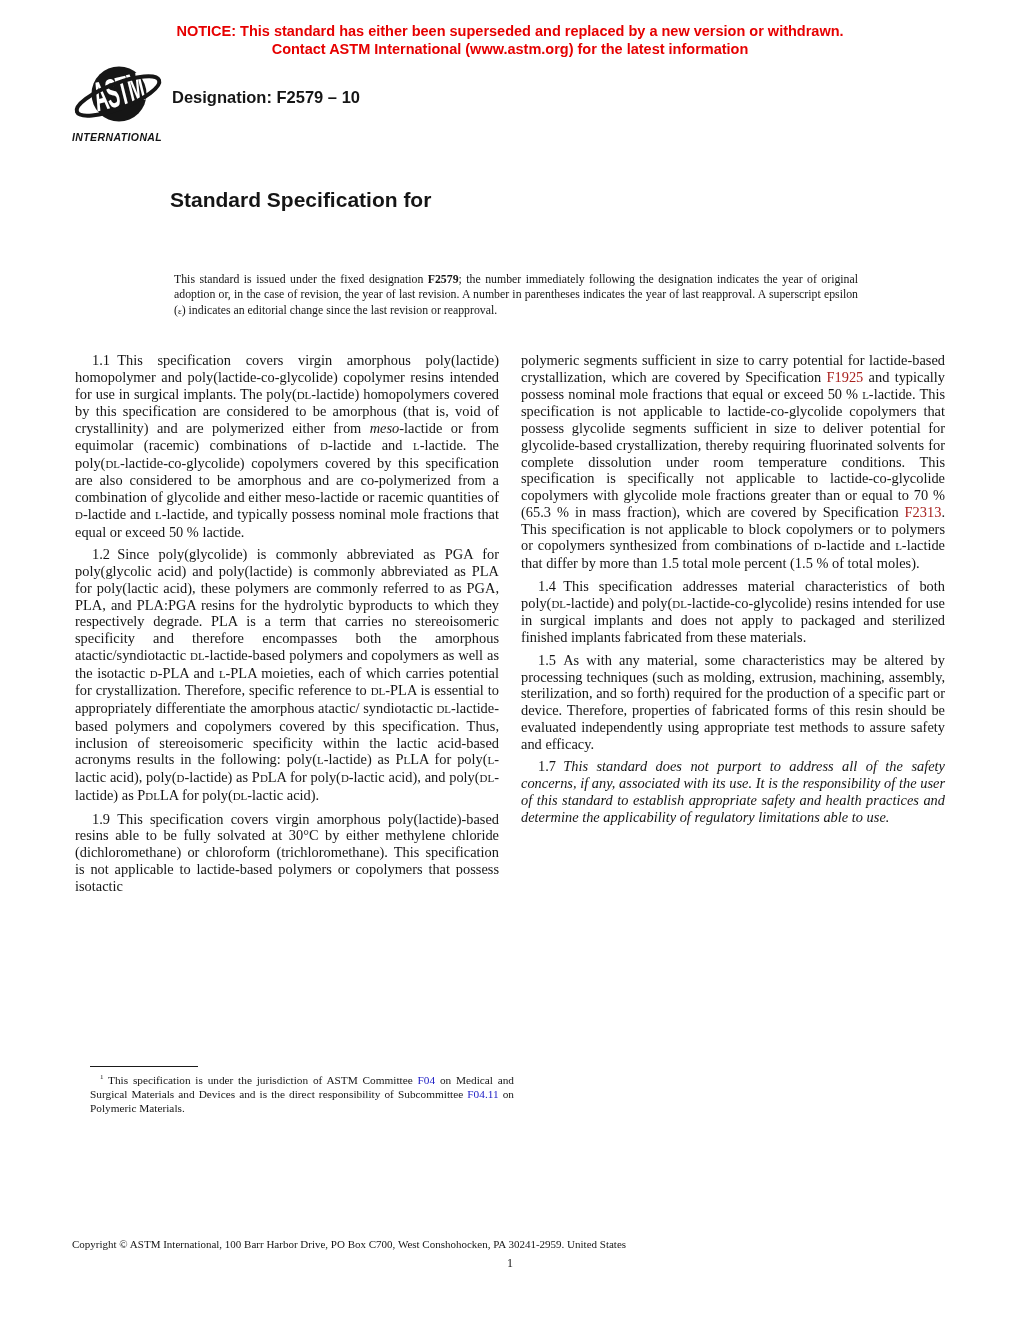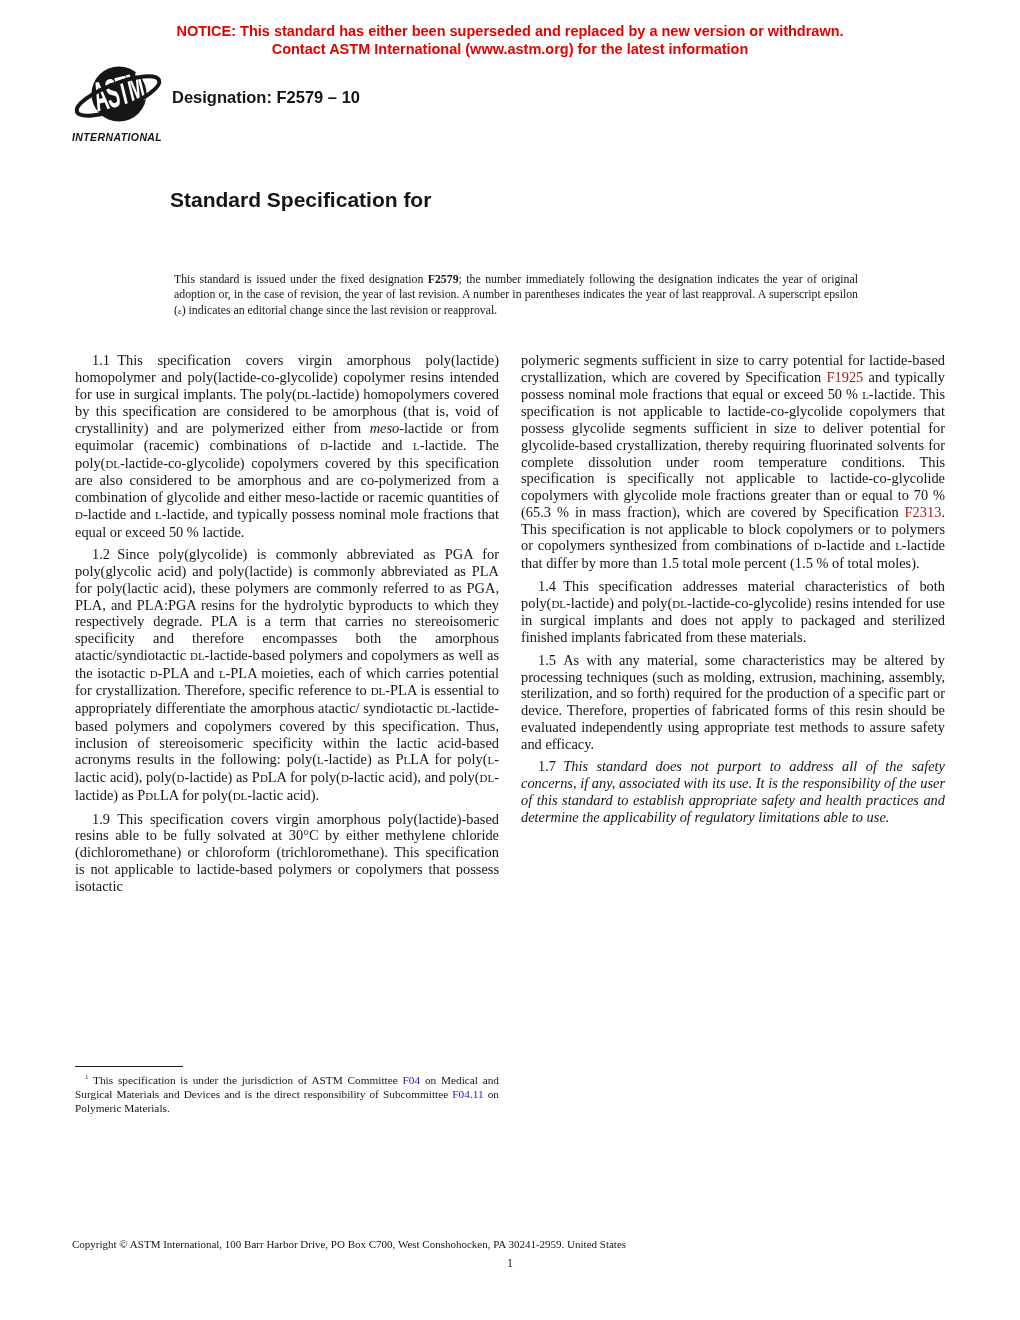--- a/index.html
+++ b/index.html
@@ -30,21 +30,21 @@
   .col-left{left:75px;}
   .col-right{left:521px;}
   .scope-heading{font-weight:bold;margin:0 0 10px 0;font-size:14.4px;}
   .col p{margin:0 0 6px 0;text-indent:17px;}
   .col p.cont{text-indent:0;}
   .sc{font-size:76%;}
   .ref-red{color:var(--ref-red);}
   .ref-blue{color:var(--ref-blue);}
   sup{font-size:62%;vertical-align:super;line-height:0;}
 
-  .footnote{position:absolute;left:75px;top:1066px;width:424px;font-size:11.3px;line-height:13.9px;
+  .footnote{position:absolute;left:90px;top:1066px;width:424px;font-size:11.3px;line-height:13.9px;
             text-align:justify;color:var(--ink);}
   .footnote-rule{width:108px;height:0;border-top:1.5px solid #1a1a1a;margin:0 0 7px 0;}
   .footnote p{margin:0;text-indent:10px;}
 
   .copyright{position:absolute;left:72px;top:1238px;font-size:11px;color:var(--ink);}
   .pageno{position:absolute;top:1256px;left:0;width:100%;text-align:center;font-size:12px;color:var(--ink);}
 </style>
 </head>
 <body>
 

